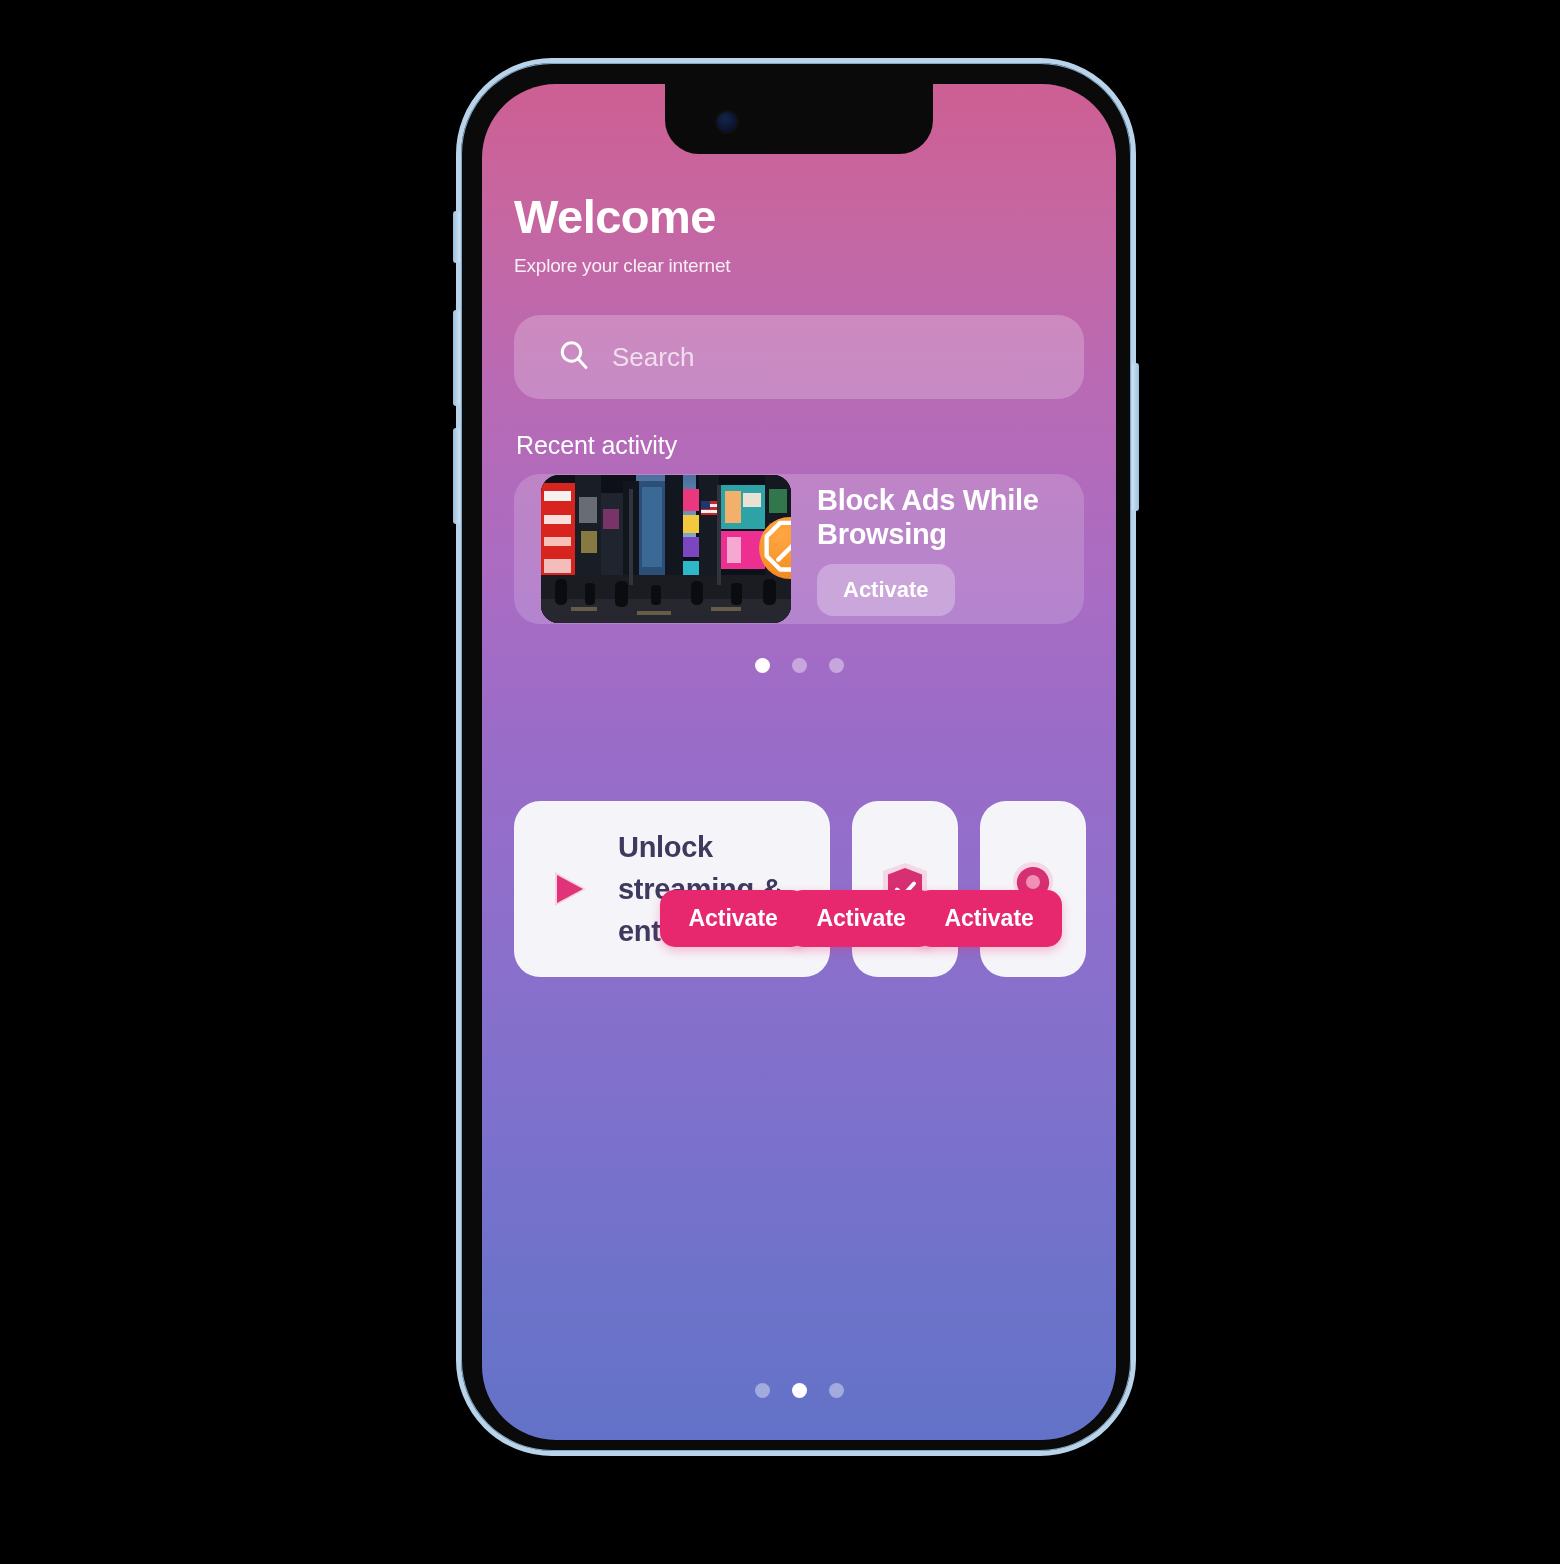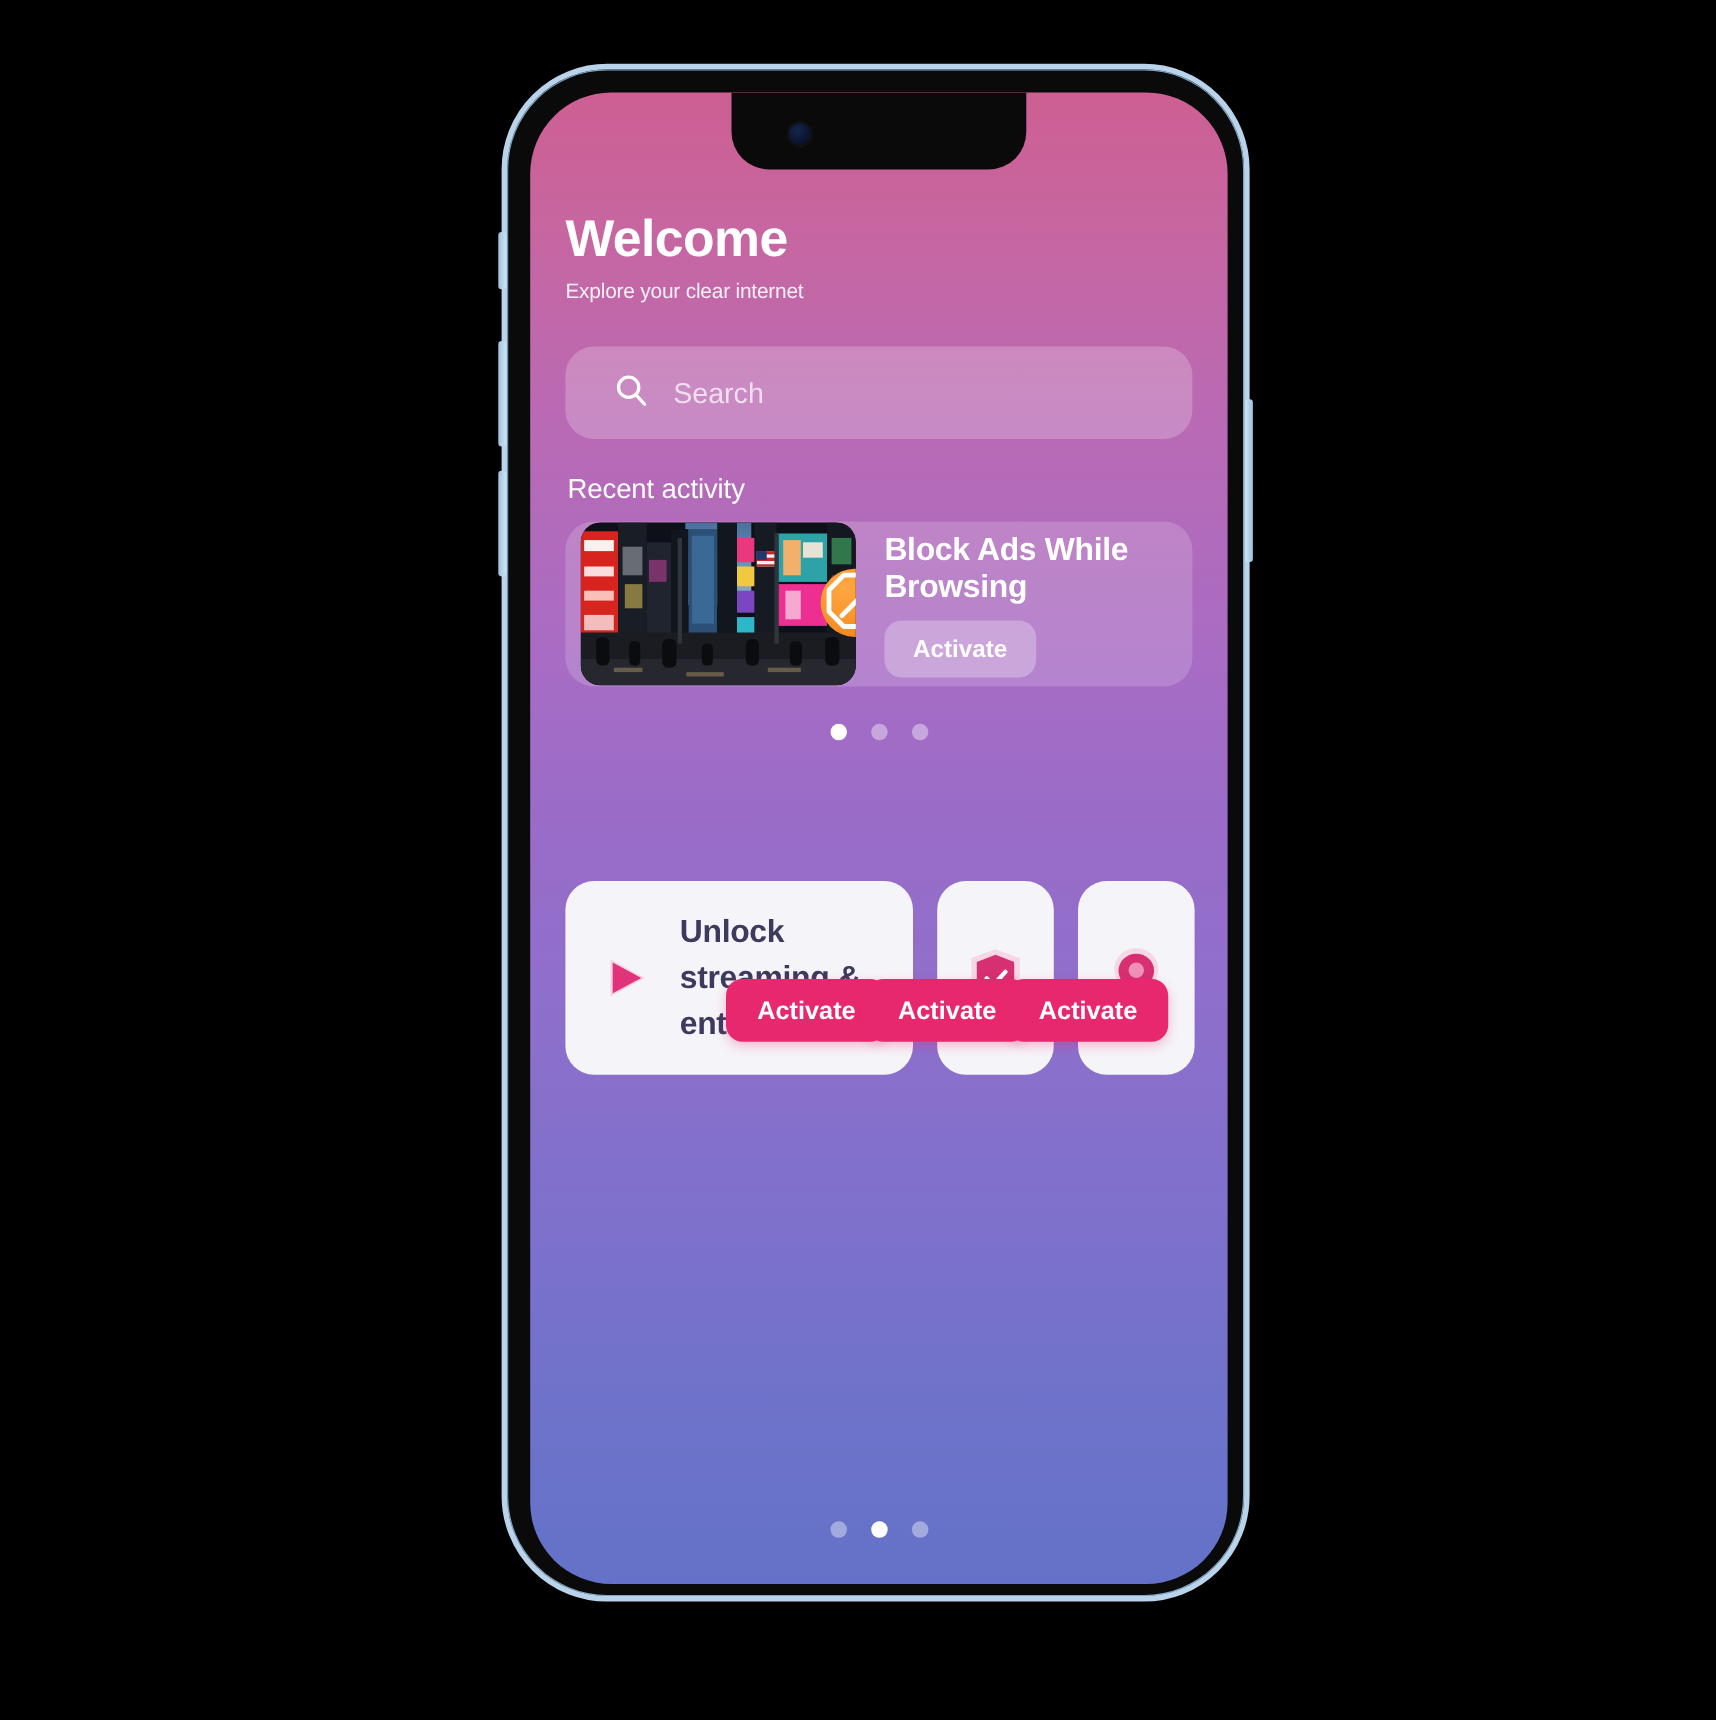--- a/index.html
+++ b/index.html
@@ -114,21 +114,21 @@
     letter-spacing:-0.1px;
   }
 
   
   #activity-card {
     margin:0 14px;
     height:150px;
     background:rgba(255,255,255,0.17);
     border-radius:26px;
     display:flex; align-items:center;
-    padding:14px;
+    padding:27px;
     position:relative;
   }
   #activity-thumb {
     width:250px; height:148px;
     border-radius:18px;
     overflow:hidden;
     position:relative;
     flex:0 0 auto;
     background:#16181f;
   }

